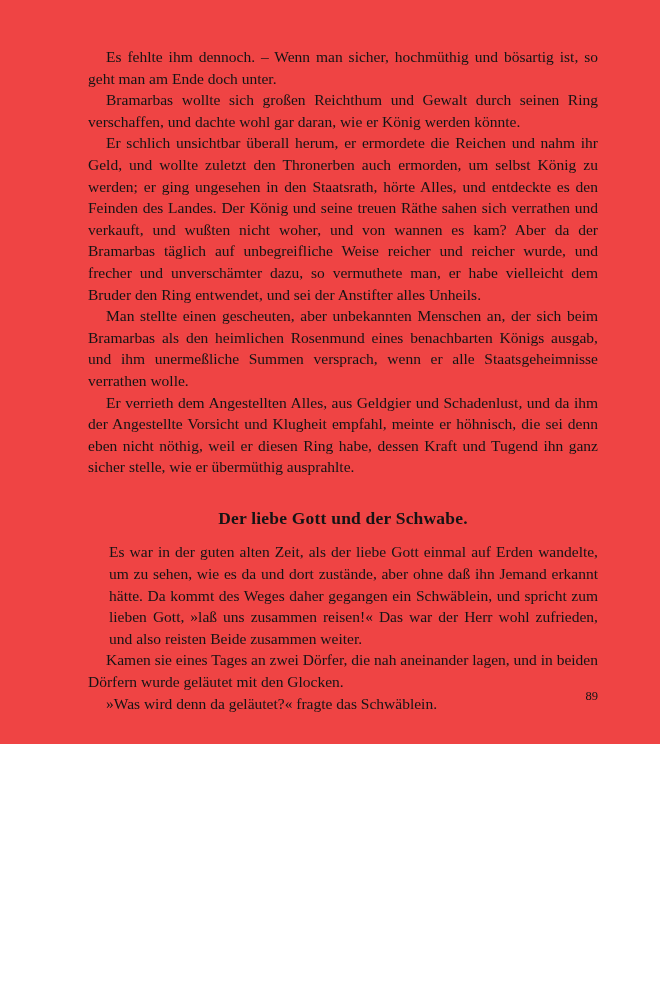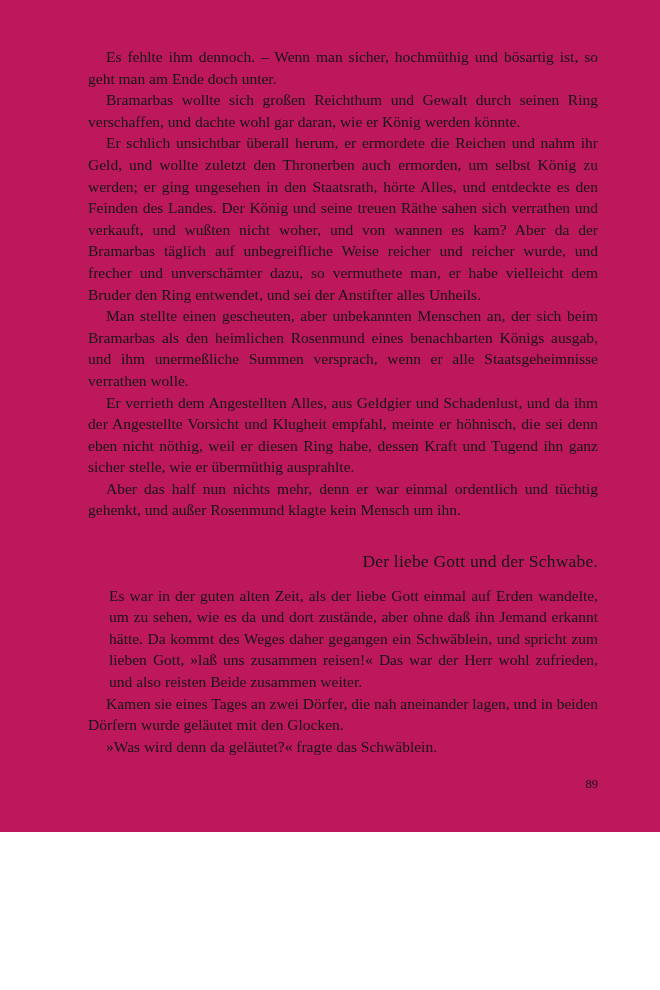--- a/index.html
+++ b/index.html
@@ -3,22 +3,22 @@
 <meta charset="utf-8">
 <style>
   html, body {
     margin: 0;
     padding: 0;
     background: #ffffff;
   }
   .page {
     position: relative;
     width: 660px;
-    height: 832px;
-    background: #be185d;
+    height: 744px;
+    background: #ef4444;
     color: #141414;
     font-family: "Liberation Serif", "DejaVu Serif", serif;
     overflow: hidden;
   }
   .text-block {
     position: absolute;
     left: 88px;
     top: 46px;
     width: 510px;
     font-size: 15.5px;
@@ -30,22 +30,22 @@
   .text-block p {
     margin: 0;
     text-indent: 18px;
   }
   .text-block p.flush {
     text-indent: 0;
     margin-left: 21px;
   }
   .chapter-heading {
     font-size: 17.5px;
-    font-weight: normal;
-    text-align: right;
+    font-weight: bold;
+    text-align: center;
     text-indent: 0;
     margin: 30px 0 12px 0;
     letter-spacing: 0.2px;
   }
   .page-number {
     position: absolute;
     right: 62px;
     bottom: 40px;
     font-size: 12.5px;
     color: #141414;
@@ -55,21 +55,20 @@
 <body>
 
 <div class="page">
   <div class="text-block">
 
     <p>Es fehlte ihm dennoch. – Wenn man sicher, hochmüthig und bösartig ist, so geht man am Ende doch unter.</p>
     <p>Bramarbas wollte sich großen Reichthum und Gewalt durch seinen Ring verschaffen, und dachte wohl gar daran, wie er König werden könnte.</p>
     <p>Er schlich unsichtbar überall herum, er ermordete die Reichen und nahm ihr Geld, und wollte zuletzt den Thronerben auch ermorden, um selbst König zu werden; er ging ungesehen in den Staatsrath, hörte Alles, und entdeckte es den Feinden des Landes. Der König und seine treuen Räthe sahen sich verrathen und verkauft, und wußten nicht woher, und von wannen es kam? Aber da der Bramarbas täglich auf unbegreifliche Weise reicher und reicher wurde, und frecher und unverschämter dazu, so vermuthete man, er habe vielleicht dem Bruder den Ring entwendet, und sei der Anstifter alles Unheils.</p>
     <p>Man stellte einen gescheuten, aber unbekannten Menschen an, der sich beim Bramarbas als den heimlichen Rosenmund eines benachbarten Königs ausgab, und ihm unermeßliche Summen versprach, wenn er alle Staatsgeheimnisse verrathen wolle.</p>
     <p>Er verrieth dem Angestellten Alles, aus Geldgier und Schadenlust, und da ihm der Angestellte Vorsicht und Klugheit empfahl, meinte er höhnisch, die sei denn eben nicht nöthig, weil er diesen Ring habe, dessen Kraft und Tugend ihn ganz sicher stelle, wie er übermüthig ausprahlte.</p>
-    <p>Aber das half nun nichts mehr, denn er war einmal ordentlich und tüchtig gehenkt, und außer Rosenmund klagte kein Mensch um ihn.</p>
 
     <h2 class="chapter-heading">Der liebe Gott und der Schwabe.</h2>
 
     <p class="flush">Es war in der guten alten Zeit, als der liebe Gott einmal auf Erden wandelte, um zu sehen, wie es da und dort zustände, aber ohne daß ihn Jemand erkannt hätte. Da kommt des Weges daher gegangen ein Schwäblein, und spricht zum lieben Gott, »laß uns zusammen reisen!« Das war der Herr wohl zufrieden, und also reisten Beide zusammen weiter.</p>
     <p>Kamen sie eines Tages an zwei Dörfer, die nah aneinander lagen, und in beiden Dörfern wurde geläutet mit den Glocken.</p>
     <p>»Was wird denn da geläutet?« fragte das Schwäblein.</p>
 
   </div>
 
   <div class="page-number">89</div>

